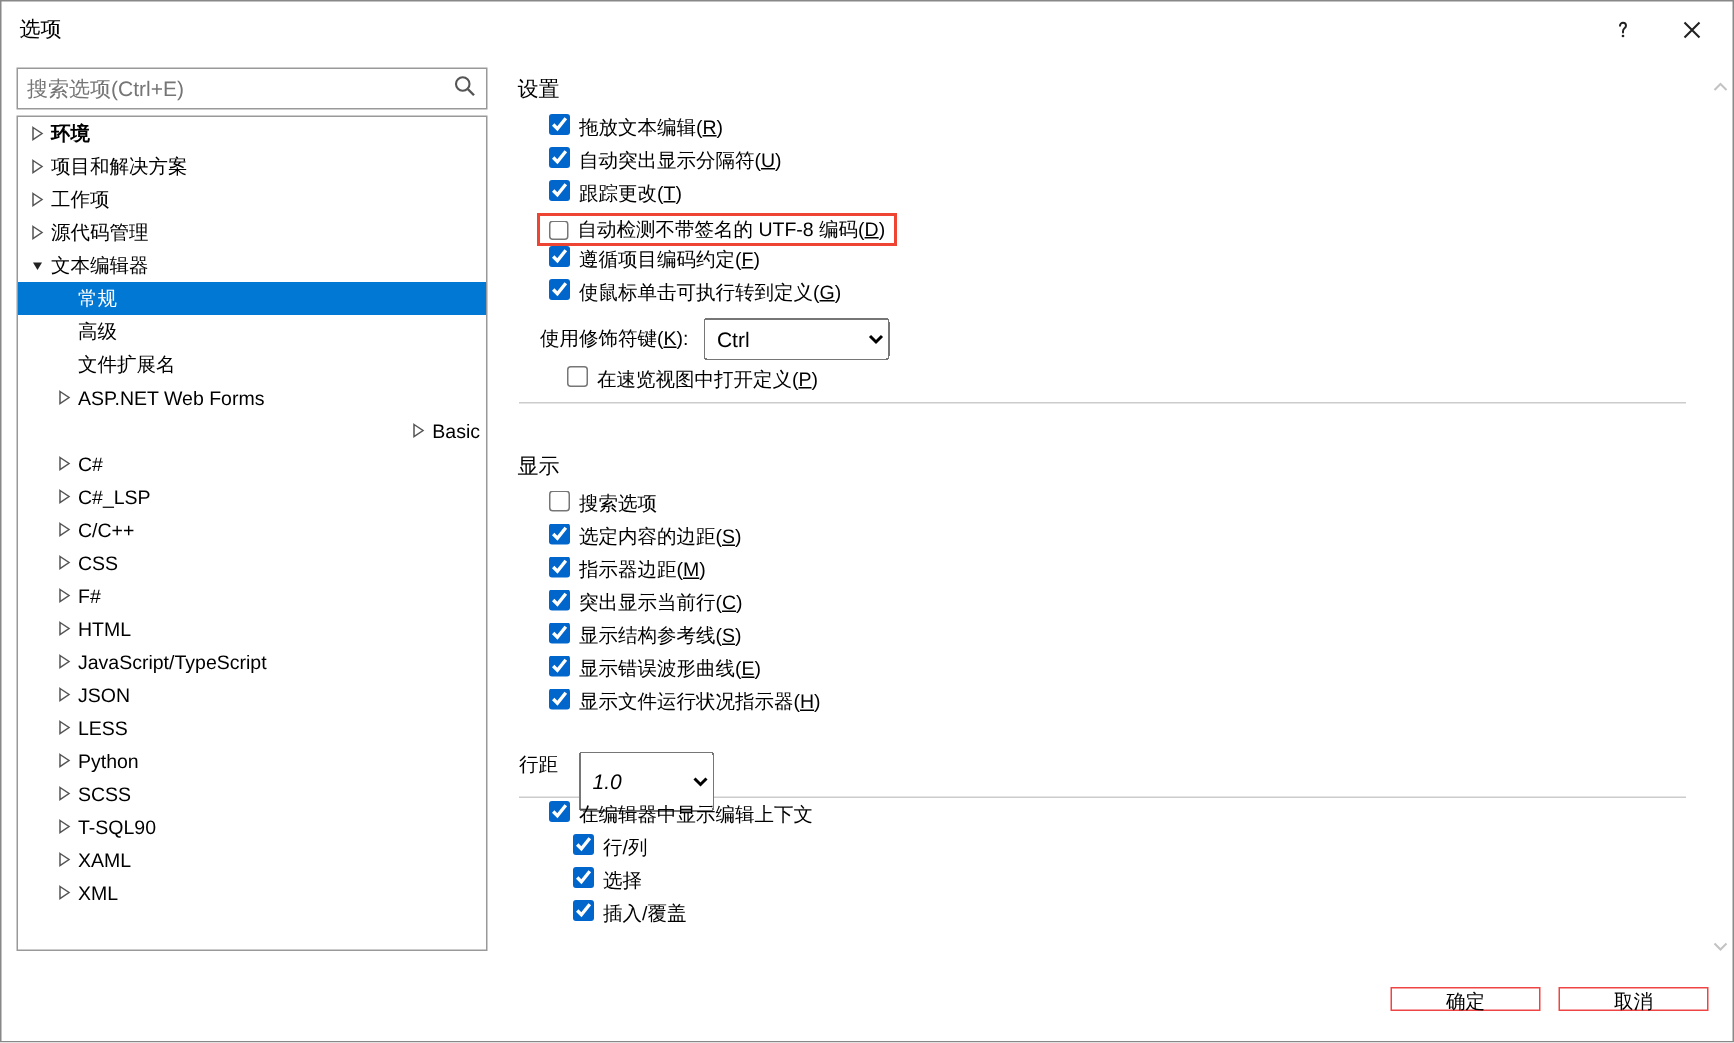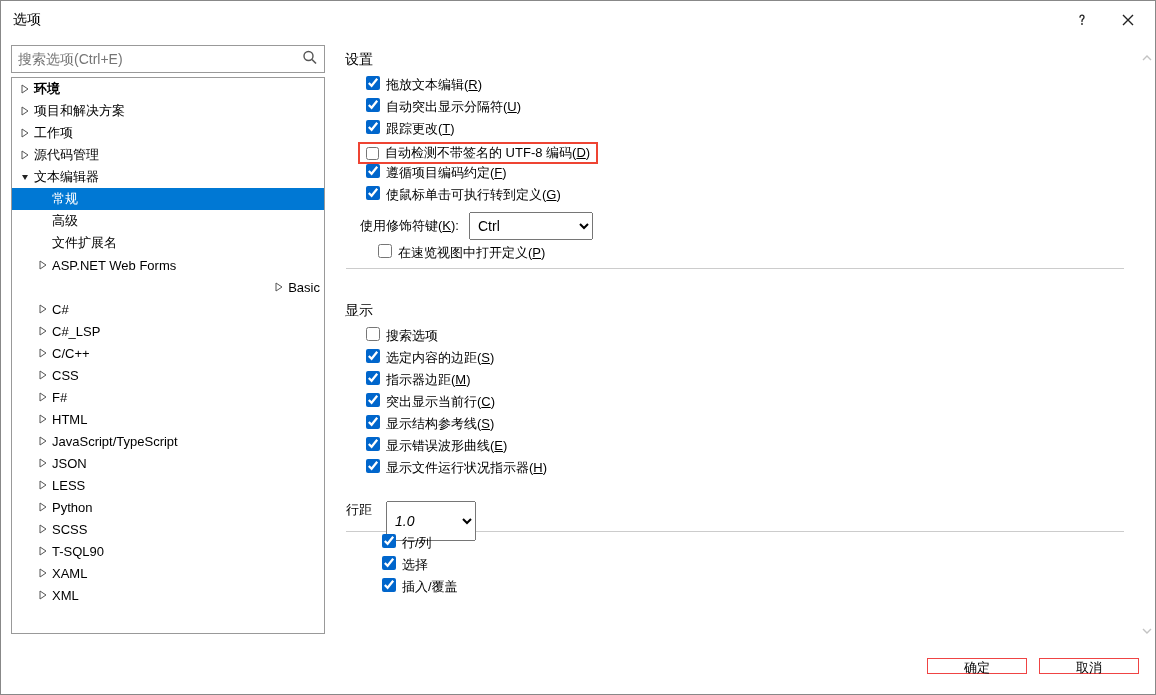--- a/index.html
+++ b/index.html
@@ -327,20 +327,24 @@
             </div>
             <div class="cb" style="margin-left: 14px;">
               <input type="checkbox" checked="" style="">
               <label>显示文件运行状况指示器(<u class="ak">H</u>)</label>
             </div>
             <div class="linerow">
               <span>行距</span>
               <select><option>1.0</option></select>
             </div>
             <hr class="hr">
+            <div class="cb" style="margin-left: 14px;">
+              <input type="checkbox" checked="" style="">
+              <label>在编辑器中显示编辑上下文</label>
+            </div>
             <div class="cb" style="margin-left: 30px;">
               <input type="checkbox" checked="" style="">
               <label>行/列</label>
             </div>
             <div class="cb" style="margin-left: 30px;">
               <input type="checkbox" checked="" style="">
               <label>选择</label>
             </div>
             <div class="cb" style="margin-left: 30px;">
               <input type="checkbox" checked="" style="">

